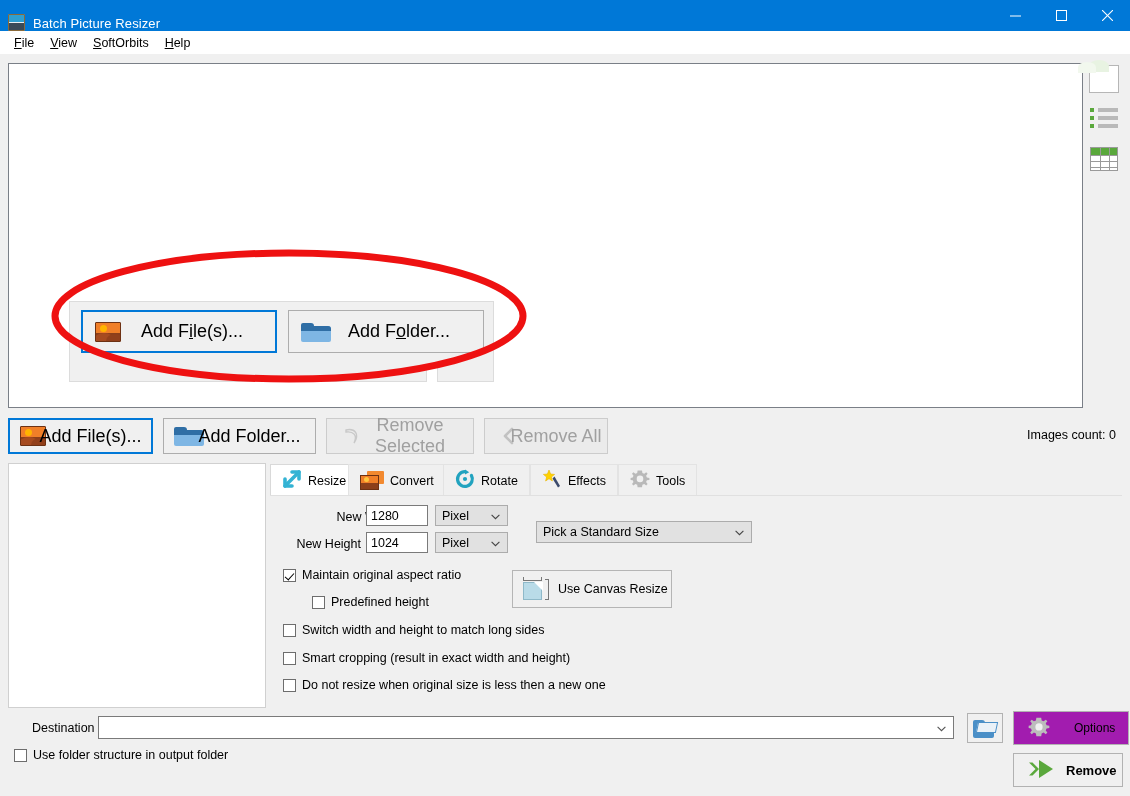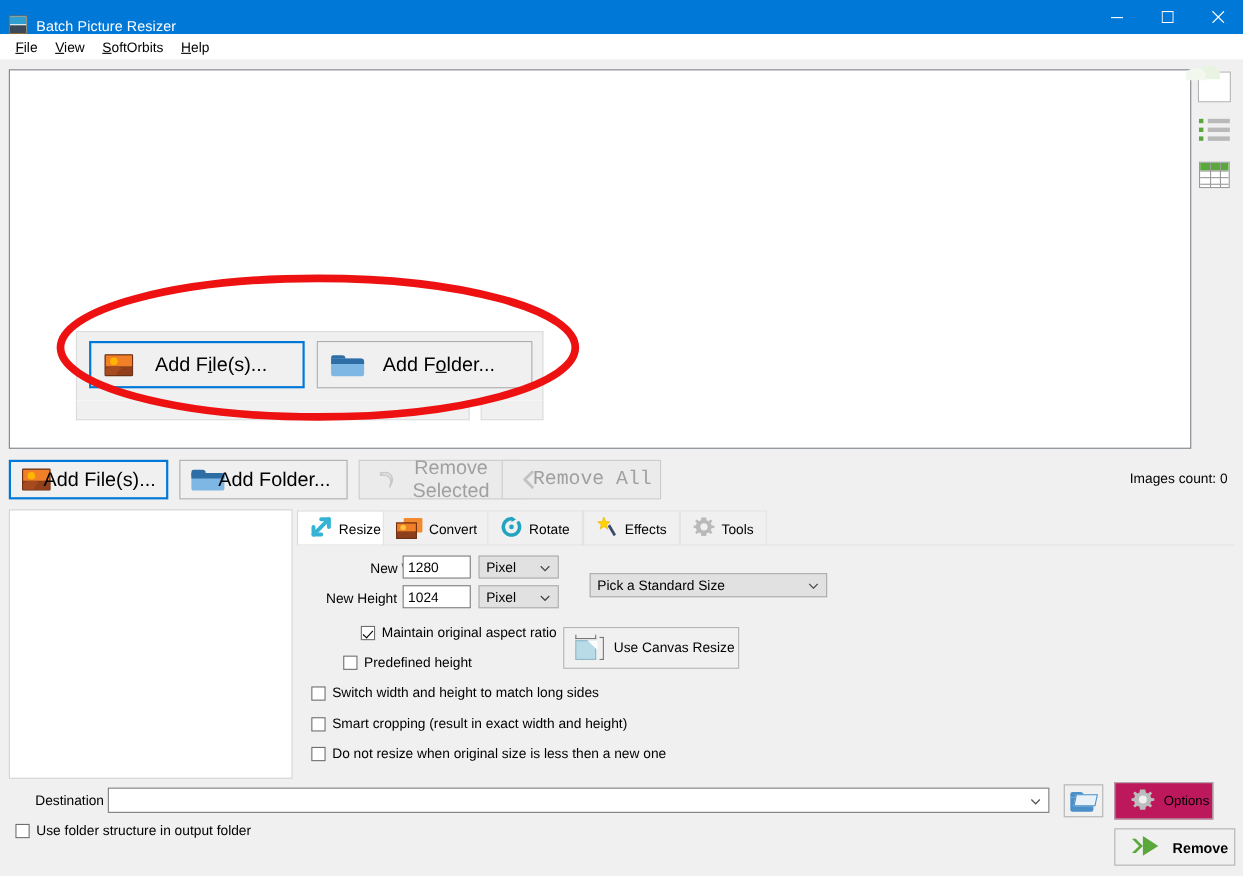--- a/index.html
+++ b/index.html
@@ -189,21 +189,21 @@
   .dest-combo { position: absolute; left: 98px; top: 716px; width: 856px; height: 23px; }
   .browse-btn {
     position: absolute; left: 967px; top: 713px; width: 36px; height: 30px;
     background: #f0f0f0; border: 1px solid #b2b2b2; display: flex; align-items: center; justify-content: center;
   }
   .ic-openfolder { width: 24px; height: 19px; position: relative; }
   .ic-openfolder .b1 { position: absolute; left: 0; bottom: 0; width: 21px; height: 13px; background: #4a8fc7; border-radius: 0 2px 2px 2px; }
   .ic-openfolder .b2 { position: absolute; left: 0; top: 1px; width: 12px; height: 5px; background: #4a8fc7; border-radius: 2px 3px 0 0; }
   .ic-openfolder .b3 { position: absolute; left: 4px; top: 3px; width: 20px; height: 11px; background: #e9f1f8; border: 1px solid #4a8fc7; transform: skewX(-12deg); }
 
-  .opt-btn { position: absolute; left: 1013px; top: 711px; width: 90px; height: 34px; background: #be185d; border: 1px solid #b2b2b2; display: flex; align-items: center; }
+  .opt-btn { position: absolute; left: 1013px; top: 711px; width: 116px; height: 34px; background: #a21caf; border: 1px solid #b2b2b2; display: flex; align-items: center; gap: 16px; }
   .start-btn { position: absolute; left: 1013px; top: 753px; width: 110px; height: 34px; background: #f0f0f0; border: 1px solid #b2b2b2; display: flex; align-items: center; }
   .start-btn .lbl { font-weight: bold; font-size: 13px; }
 
   .use-folder-chk { position: absolute; left: 14px; top: 748px; }
 
   
   .annot { position: absolute; left: 0; top: 0; width: 1130px; height: 796px; pointer-events: none; }
 </style>
 </head>
 <body>
@@ -321,21 +321,21 @@
       <span class="lbl">Add Folder...</span>
     </div>
     <div class="btn tb-btn disabled" style="left:318px; width:148px;">
       <span class="ic ic-undo" style="margin-left:14px;">
         <svg width="22" height="20" viewBox="0 0 22 20">
           <path d="M5 4 C14 2, 19 8, 13 17 C17 9, 12 5, 5 6 Z" fill="none" stroke="#c8c8c8" stroke-width="1.4"></path>
         </svg>
       </span>
       <span class="lbl">Remove Selected</span>
     </div>
-    <div class="btn tb-btn disabled" style="left:448px; width:145px;font-family:Liberation Mono, monospace;">
+    <div class="btn tb-btn disabled" style="left:476px; width:124px;">
       <span class="ic ic-dblleft" style="margin-left:14px;">
         <svg width="20" height="20" viewBox="0 0 20 20">
           <path d="M13 3 L6 10 L13 17" fill="none" stroke="#c2c2c2" stroke-width="2.6" stroke-linecap="round" stroke-linejoin="round"></path>
         </svg>
       </span>
       <span class="lbl">Remove All</span>
     </div>
     <div class="images-count">Images count: 0</div>
   </div>
 
@@ -417,21 +417,21 @@
 
     <div class="combo" style="left:266px; top:25px; width:216px; height:22px;">
       <span>Pick a Standard Size</span>
       <span class="arw">
         <svg width="9" height="6" viewBox="0 0 9 6">
             <path d="M0.6 0.8 L4.5 4.7 L8.4 0.8" fill="none" stroke="#444" stroke-width="1.1"></path>
           </svg>
       </span>
     </div>
 
-    <div class="chk-row" style="left:13px; top:72px;margin-left:45px;">
+    <div class="chk-row" style="left:13px; top:72px;">
       <span class="chkbox checked"></span>
       <span>Maintain original aspect ratio</span>
     </div>
     <div class="chk-row" style="left:13px; top:99px;padding-left:29px;">
       <span class="chkbox"></span>
       <span>Predefined height</span>
     </div>
     <div class="chk-row" style="left:13px; top:127px;">
       <span class="chkbox"></span>
       <span>Switch width and height to match long sides</span>

